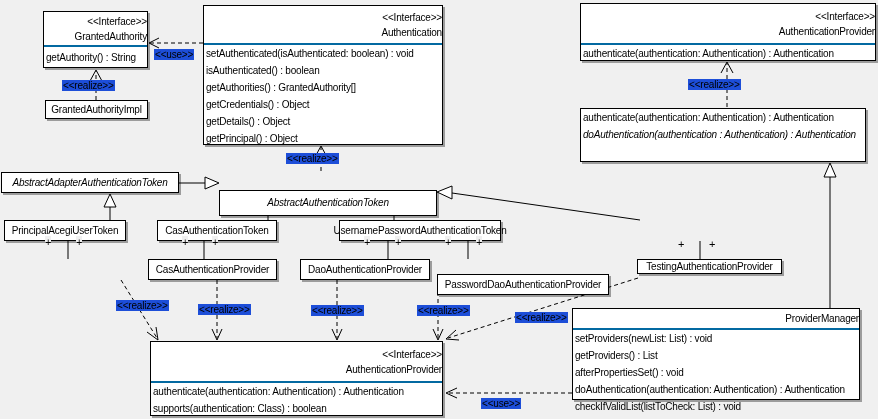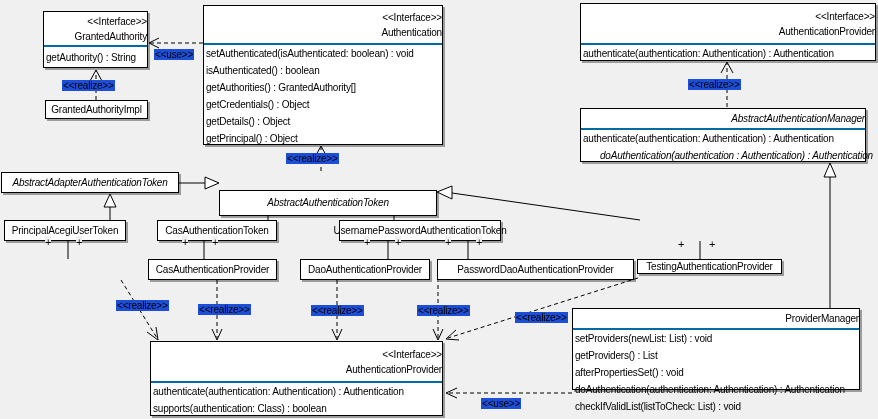--- a/index.html
+++ b/index.html
@@ -13,21 +13,21 @@
     box-shadow:2px 2px 0 rgba(0,0,0,0.35);box-sizing:border-box;
     font-size:10px;letter-spacing:-0.2px;line-height:1;
   }
   .title{display:flex;flex-direction:column;justify-content:center;text-align:center;}
   .title.divided{border-bottom:2px solid #0369a1;text-align:right;}
   .stereo{line-height:15px;}
   .cname{line-height:15px;}
   .name-only{display:flex;align-items:center;justify-content:center;height:100%;text-align:right;white-space:nowrap;}
   .abstract{font-style:italic;}
   .methods .m{padding:0 2px;line-height:17px;white-space:nowrap;}
-  .methods .m.abstract{font-style:italic;margin-left:17px;}
+  .methods .m.abstract{font-style:italic;}
   .m.tall{line-height:21px;}
   .elabel{
     position:absolute;font-size:10px;letter-spacing:-0.2px;
     background:#1d4ed8;padding:0 1px;white-space:nowrap;
   }
   .plus{position:absolute;font-size:11px;background:#f0f0f0;}
 </style>
 </head>
 <body>
 
@@ -161,23 +161,20 @@
     <div class="title divided" style="height:39px">
       <div class="stereo">&lt;&lt;Interface&gt;&gt;</div>
       <div class="cname">AuthenticationProvider</div>
     </div>
     <div class="methods">
       <div class="m">authenticate(authentication: Authentication) : Authentication</div>
     </div>
   </div>
 
   <div class="uml-box" style="left:580px;top:108px;width:286px;height:54px">
-    <div class="title divided" style="height:19px">
-      <div class="cname abstract">AbstractAuthenticationManager</div>
-    </div>
     <div class="methods">
       <div class="m">authenticate(authentication: Authentication) : Authentication</div>
       <div class="m abstract">doAuthentication(authentication : Authentication) : Authentication</div>
     </div>
   </div>
 
   <div class="uml-box" style="left:1px;top:172px;width:178px;height:21px">
     <div class="name-only abstract">AbstractAdapterAuthenticationToken</div>
   </div>
 
@@ -194,39 +191,39 @@
   <div class="uml-box" style="left:339px;top:220px;width:162px;height:21px">
     <div class="name-only">UsernamePasswordAuthenticationToken</div>
   </div>
 
   <div class="uml-box" style="left:148px;top:259px;width:129px;height:21px">
     <div class="name-only">CasAuthenticationProvider</div>
   </div>
   <div class="uml-box" style="left:300px;top:259px;width:130px;height:21px">
     <div class="name-only">DaoAuthenticationProvider</div>
   </div>
-  <div class="uml-box" style="left:437px;top:259px;width:197px;height:21px">
+  <div class="uml-box" style="left:437px;top:274px;width:172px;height:21px">
     <div class="name-only">PasswordDaoAuthenticationProvider</div>
   </div>
   <div class="uml-box" style="left:637px;top:259px;width:145px;height:15px">
     <div class="name-only">TestingAuthenticationProvider</div>
   </div>
 
   <div class="uml-box" style="left:150px;top:341px;width:293px;height:75px">
     <div class="title divided" style="height:39px">
       <div class="stereo">&lt;&lt;Interface&gt;&gt;</div>
       <div class="cname">AuthenticationProvider</div>
     </div>
     <div class="methods">
       <div class="m">authenticate(authentication: Authentication) : Authentication</div>
       <div class="m">supports(authentication: Class) : boolean</div>
     </div>
   </div>
 
-  <div class="uml-box" style="left:572px;top:308px;width:288px;height:82px">
+  <div class="uml-box" style="left:572px;top:308px;width:288px;height:92px">
     <div class="title divided" style="height:19px">
       <div class="cname">ProviderManager</div>
     </div>
     <div class="methods">
       <div class="m">setProviders(newList: List) : void</div>
       <div class="m">getProviders() : List</div>
       <div class="m">afterPropertiesSet() : void</div>
       <div class="m">doAuthentication(authentication: Authentication) : Authentication</div>
       <div class="m">checkIfValidList(listToCheck: List) : void</div>
     </div>

